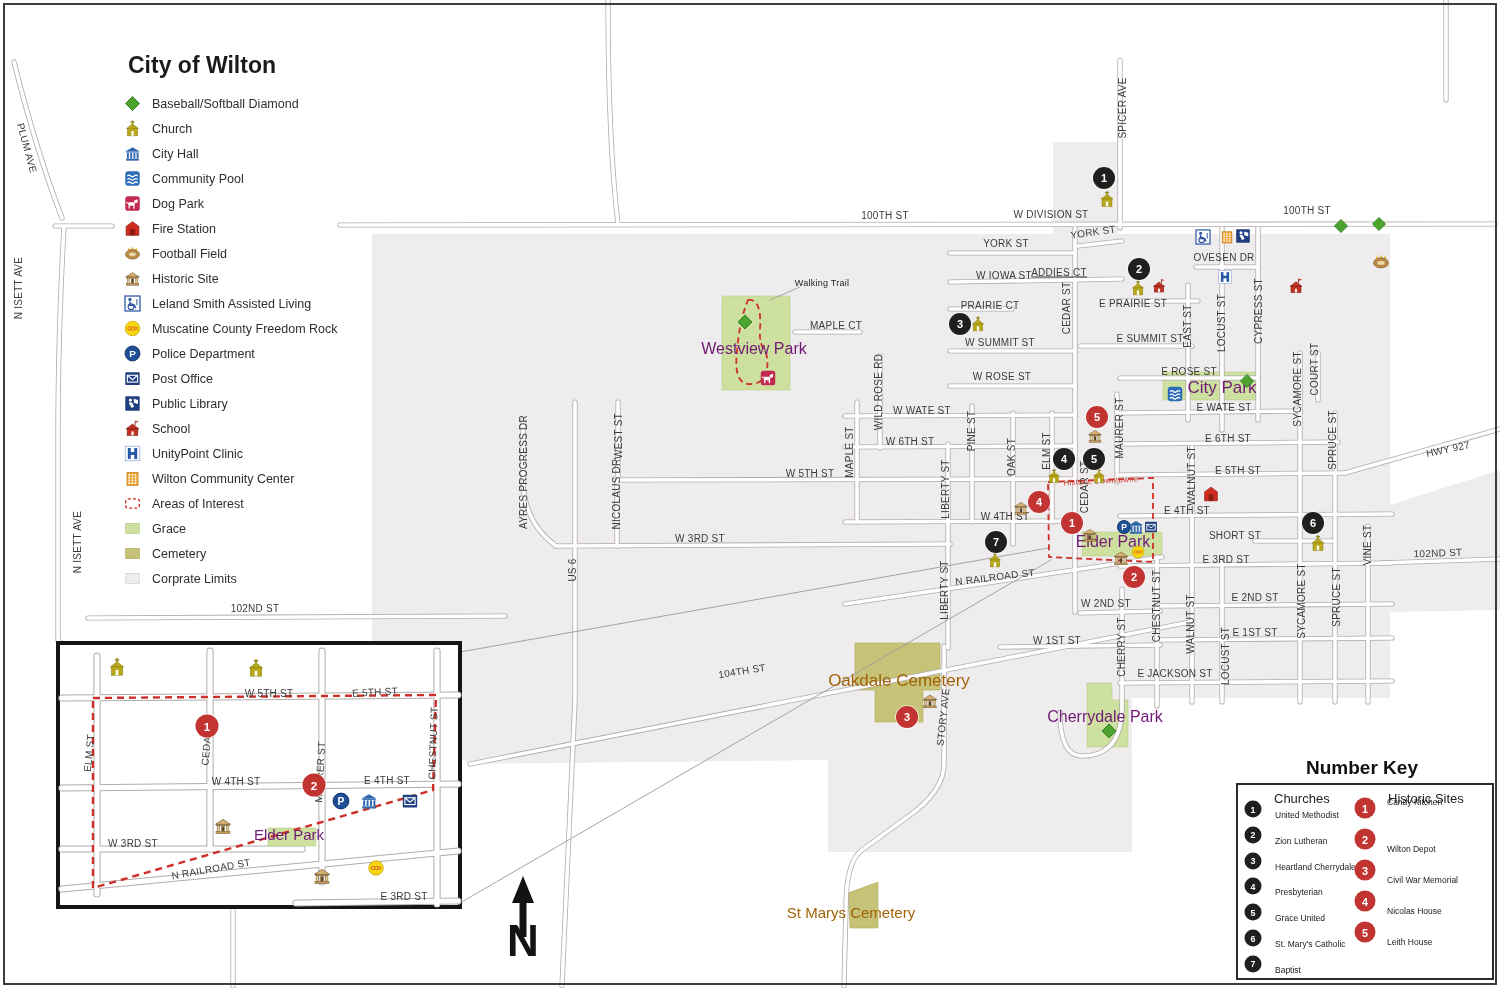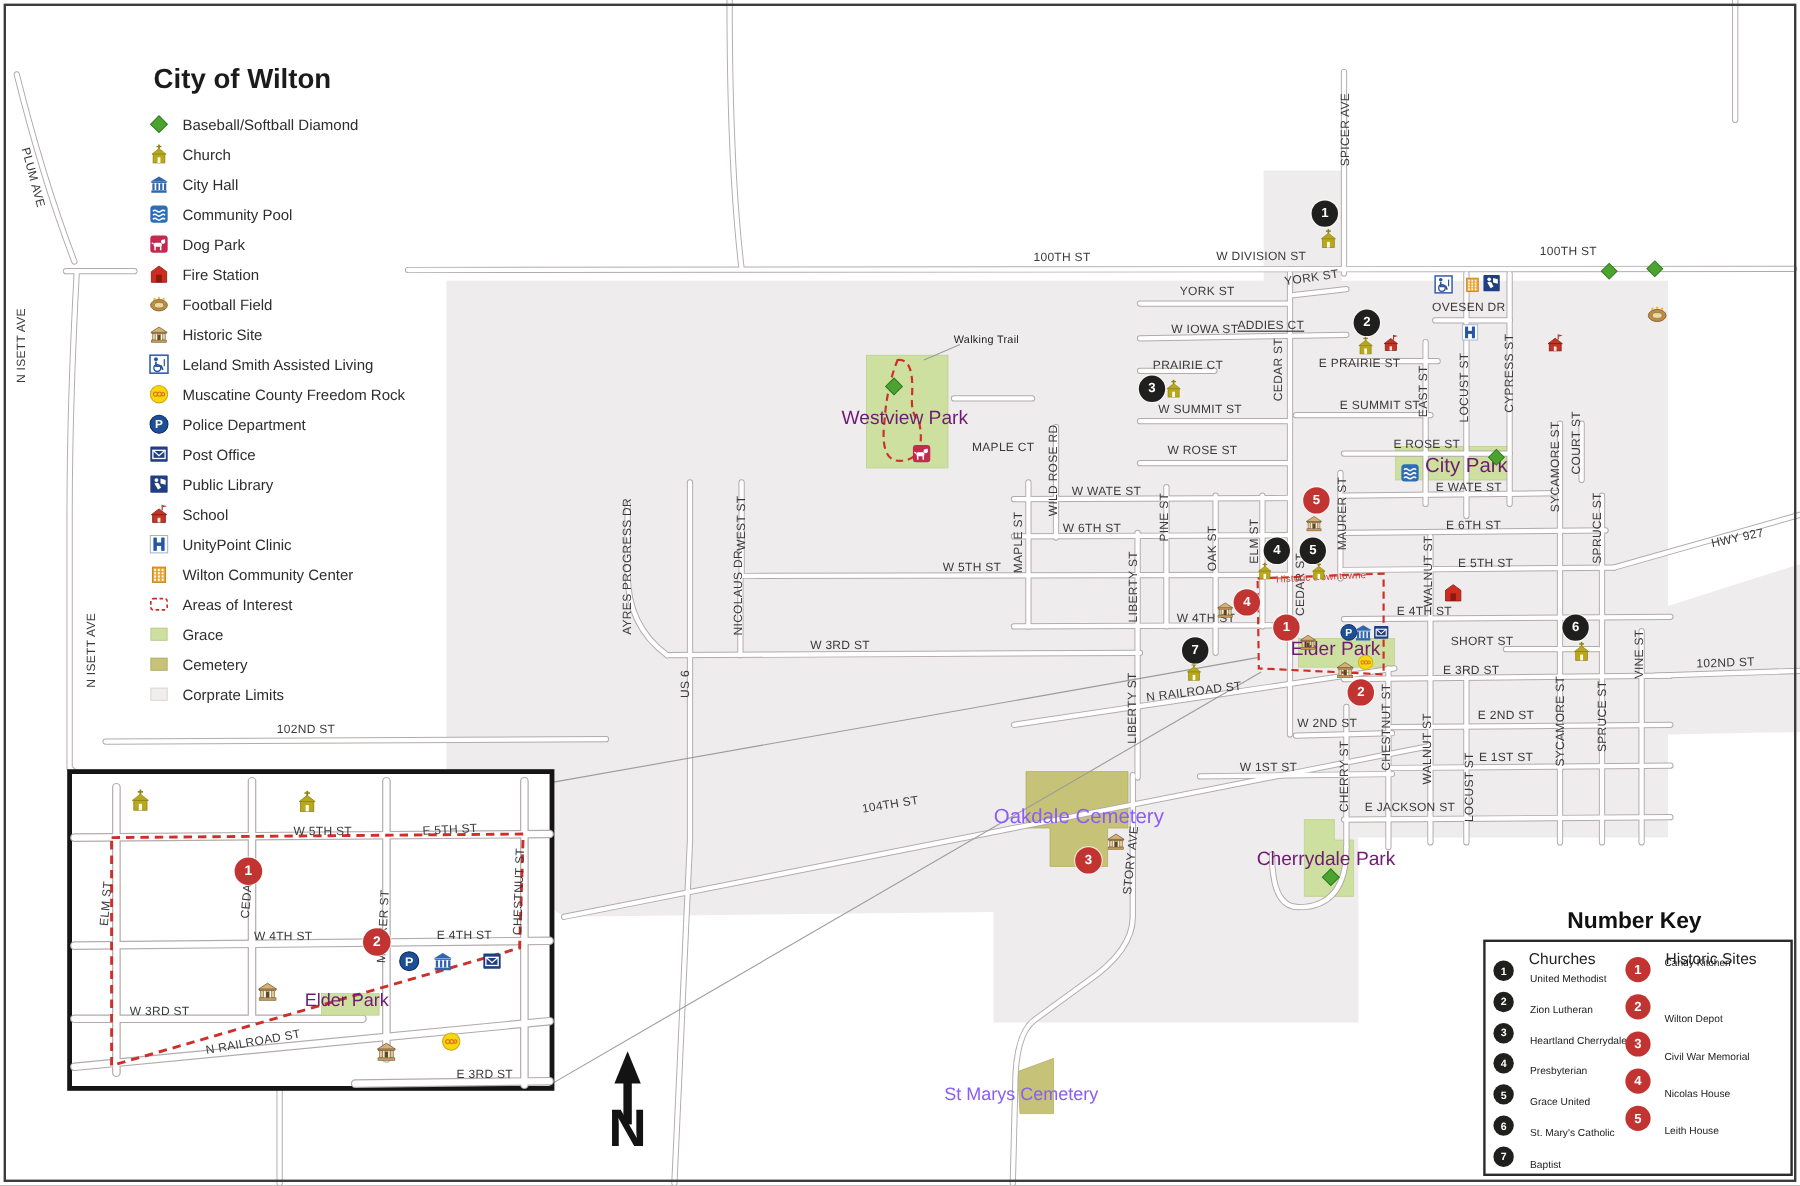--- a/index.html
+++ b/index.html
@@ -14,21 +14,21 @@
   #roads2 path{stroke:#ffffff;stroke-width:3.6;fill:none;stroke-linecap:round;}
   #iroads path{stroke-width:7.2;}
   #iroads2 path{stroke:#ffffff;stroke-width:5.2;fill:none;stroke-linecap:round;}
   #thin path{stroke:#9b9b9b;stroke-width:0.9;fill:none;}
   #reddash path,#inset-dash path{stroke:#ce2f28;stroke-width:1.8;fill:none;stroke-dasharray:6 4;}
   #inset-dash path{stroke-width:2.4;stroke-dasharray:7 5;}
   .inset-bg{fill:#ffffff;stroke:#151515;stroke-width:4;}
   #overlay{position:absolute;left:0;top:0;width:1500px;height:988px;}
   .maplabel{position:absolute;white-space:nowrap;color:#3a3a3a;font-size:10px;letter-spacing:0.25px;}
   .maplabel.park{color:#701a75;letter-spacing:0;}
-  .maplabel.cemetery{color:#8b5cf6;letter-spacing:0;}
+  .maplabel.cemetery{color:#a16207;letter-spacing:0;}
   .maplabel.note{color:#1d1d1d;}
   .maplabel.hd{color:#cd3a31;}
   .marker{position:absolute;border-radius:50%;color:#fff;display:flex;align-items:center;
           justify-content:center;font-weight:bold;transform:translate(-50%,-50%);
           box-shadow:0 0 0 1px rgba(255,255,255,0.6);}
   .marker.church{background:#1f1f1d;}
   .marker.historic{background:#c23431;}
   .mapicon{position:absolute;transform:translate(-50%,-50%);line-height:0;}
   .legend{position:absolute;left:122px;top:52px;}
   .legend-title{font-size:23px;font-weight:bold;color:#1b1b1b;margin:0 0 12px 6px;}
@@ -251,21 +251,21 @@
       <div class="maplabel" style="left: 1093px; top: 232px; transform: translate(-50%, -50%) rotate(-8deg);">YORK ST</div>
       <div class="maplabel" style="left: 1004px; top: 275px; transform: translate(-50%, -50%) rotate(0deg);">W IOWA ST</div>
       <div class="maplabel" style="left: 1059px; top: 272px; transform: translate(-50%, -50%) rotate(0deg); text-decoration: underline;">ADDIES CT</div>
       <div class="maplabel" style="left: 1224px; top: 257px; transform: translate(-50%, -50%) rotate(0deg);">OVESEN DR</div>
       <div class="maplabel" style="left: 990px; top: 305px; transform: translate(-50%, -50%) rotate(0deg);">PRAIRIE CT</div>
       <div class="maplabel" style="left: 1133px; top: 303px; transform: translate(-50%, -50%) rotate(0deg);">E PRAIRIE ST</div>
       <div class="maplabel" style="left: 1000px; top: 342px; transform: translate(-50%, -50%) rotate(0deg);">W SUMMIT ST</div>
       <div class="maplabel" style="left: 1150px; top: 338px; transform: translate(-50%, -50%) rotate(0deg);">E SUMMIT ST</div>
       <div class="maplabel" style="left: 1002px; top: 376px; transform: translate(-50%, -50%) rotate(0deg);">W ROSE ST</div>
       <div class="maplabel" style="left: 1189px; top: 371px; transform: translate(-50%, -50%) rotate(0deg);">E ROSE ST</div>
-      <div class="maplabel" style="left: 836px; top: 325px; transform: translate(-50%, -50%) rotate(0deg); margin-top: 48px;">MAPLE CT</div>
+      <div class="maplabel" style="left: 836px; top: 325px; transform: translate(-50%, -50%) rotate(0deg);">MAPLE CT</div>
       <div class="maplabel" style="left: 922px; top: 410px; transform: translate(-50%, -50%) rotate(0deg);">W WATE ST</div>
       <div class="maplabel" style="left: 1224px; top: 407px; transform: translate(-50%, -50%) rotate(0deg);">E WATE ST</div>
       <div class="maplabel" style="left: 910px; top: 441px; transform: translate(-50%, -50%) rotate(0deg);">W 6TH ST</div>
       <div class="maplabel" style="left: 1228px; top: 438px; transform: translate(-50%, -50%) rotate(0deg);">E 6TH ST</div>
       <div class="maplabel" style="left: 810px; top: 473px; transform: translate(-50%, -50%) rotate(0deg);">W 5TH ST</div>
       <div class="maplabel" style="left: 1238px; top: 470px; transform: translate(-50%, -50%) rotate(0deg);">E 5TH ST</div>
       <div class="maplabel" style="left: 1005px; top: 516px; transform: translate(-50%, -50%) rotate(0deg);">W 4TH ST</div>
       <div class="maplabel" style="left: 1187px; top: 510px; transform: translate(-50%, -50%) rotate(0deg);">E 4TH ST</div>
       <div class="maplabel" style="left: 700px; top: 538px; transform: translate(-50%, -50%) rotate(0deg);">W 3RD ST</div>
       <div class="maplabel" style="left: 1226px; top: 559px; transform: translate(-50%, -50%) rotate(0deg);">E 3RD ST</div>

